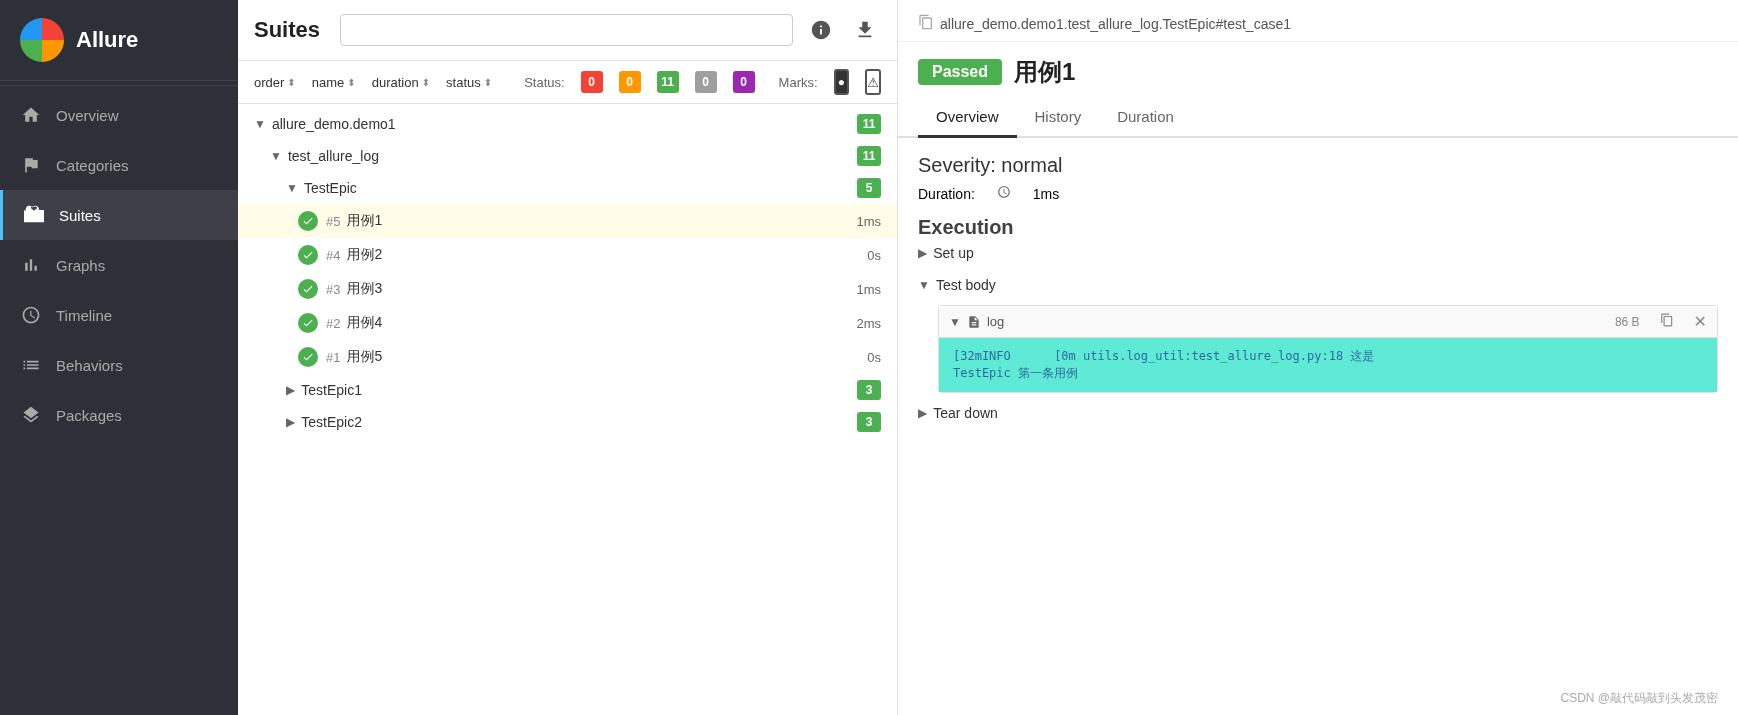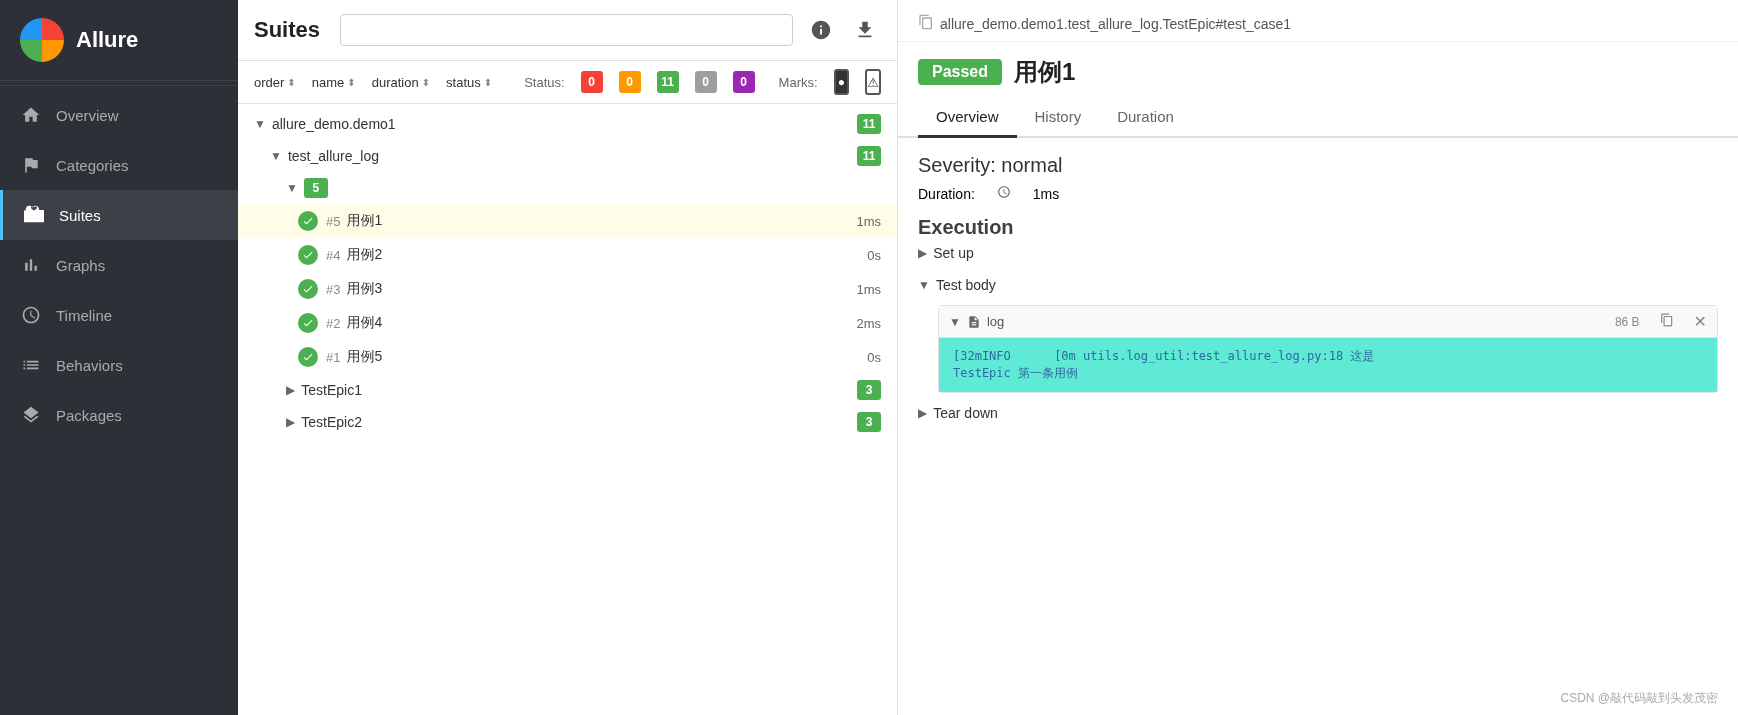--- a/index.html
+++ b/index.html
@@ -497,20 +497,21 @@
           <div class="tree-node">
             <div class="tree-row indent-1">
               <span class="tree-toggle">▼</span>
               <span class="tree-label">test_allure_log</span>
               <span class="tree-count">11</span>
             </div>
 
             <div class="tree-node">
               <div class="tree-row indent-2">
                 <span class="tree-toggle">▼</span>
+                <span class="tree-label">TestEpic</span>
                 <span class="tree-count">5</span>
               </div>
 
               <div class="test-item selected">
                 <div class="test-check">
                   <svg width="12" height="12" viewBox="0 0 24 24" fill="white">
                       <path d="M9 16.17L4.83 12l-1.42 1.41L9 19 21 7l-1.41-1.41z"></path>
                     </svg>
                 </div>
                 <span class="test-num">#5</span>

